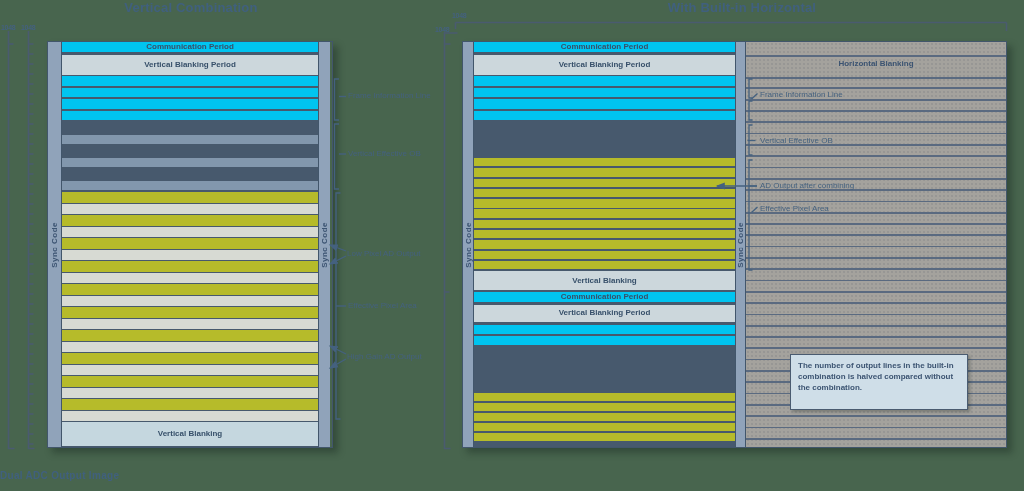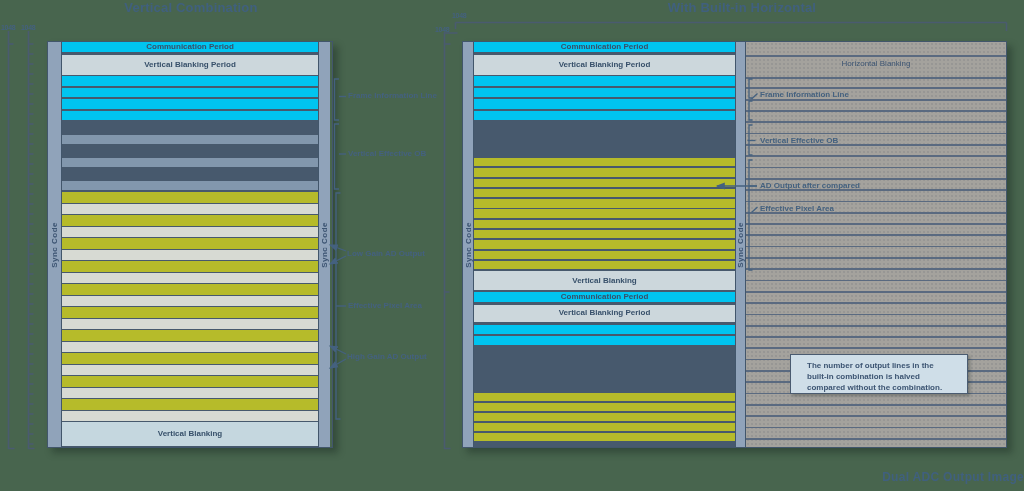--- a/index.html
+++ b/index.html
@@ -7,22 +7,22 @@
     width:1024px;height:491px;position:relative;overflow:hidden;
     background:var(--bg,#48654e);
     font-family:"Liberation Sans", sans-serif;
     -webkit-font-smoothing:antialiased;
   }
   .title{
     position:absolute;top:0;font-size:13px;font-weight:bold;color:var(--title,#40607e);
     text-align:center;letter-spacing:.2px;
   }
   .caption{
-    position:absolute;left:0;right:0;top:470px;font-size:12px;font-weight:bold;
-    color:var(--title,#40607e);text-align:right;letter-spacing:.3px;
+    position:absolute;left:0;right:0;top:470px;font-size:10px;font-weight:bold;
+    color:var(--title,#40607e);text-align:left;letter-spacing:.3px;
   }
   .diagram{
     position:absolute;top:41px;height:405px;display:flex;
     border:1.5px solid var(--frame,#42566b);
     box-shadow:5px 5px 7px rgba(15,30,22,.35);
     z-index:1;
   }
   #left-diagram{left:47px;width:284px;}
   #right-diagram{left:462px;width:543px;}
   .syncbar{
@@ -59,35 +59,35 @@
     background-image:radial-gradient(rgba(60,70,85,.12) .8px, transparent .9px);
     background-size:4px 4px;
   }
   .gp-sep{position:absolute;left:0;right:0;height:1.8px;background:var(--sep,#5a6a80);}
   #gp-lines{
     position:absolute;left:0;right:0;top:36px;bottom:0;
     background:repeating-linear-gradient(to bottom, transparent 0 9.5px, var(--sep,#5a6a80) 9.5px 11.3px);
   }
   #gp-hblank{
     position:absolute;left:0;right:0;top:17px;text-align:center;
-    font-size:8px;font-weight:normal;color:#3c5472;
+    font-size:8px;font-weight:bold;color:#3c5472;
   }
   .anno{
-    position:absolute;font-size:8px;font-weight:bold;color:var(--label,#44617f);
+    position:absolute;font-size:8px;font-weight:normal;color:var(--label,#44617f);
     white-space:nowrap;z-index:3;line-height:1;
   }
   .tinynum{
     position:absolute;font-size:7px;font-weight:bold;color:var(--label,#44617f);
     white-space:nowrap;z-index:3;line-height:1;letter-spacing:-.3px;
   }
   #overlay{position:absolute;left:0;top:0;z-index:2;pointer-events:none;}
   #note-box{
-    position:absolute;left:790px;top:354px;width:178px;height:40px;box-sizing:border-box;
+    position:absolute;left:790px;top:354px;width:178px;height:56px;box-sizing:border-box;
     background:var(--notefill,#cfdee8);border:1.5px solid var(--ruler,#4a5b70);
-    padding:5px 16px;font-size:8px;font-weight:bold;color:#3c5472;line-height:1.4;
+    padding:5px 7px;font-size:8px;font-weight:bold;color:#3c5472;line-height:1.4;
     z-index:4;box-shadow:2px 2px 3px rgba(15,30,22,.3);
   }
 </style>
 </head>
 <body>
 
 <div class="title" style="left:61px;width:260px;">Vertical Combination</div>
 <div class="title" style="left:612px;width:260px;">With Built-in Horizontal</div>
 <div class="caption">Dual ADC Output Image</div>
 
@@ -227,22 +227,22 @@
     <path d="M747.5 140.5 h8"></path>
     <path d="M752.5 160 h-3.5 v110 h3.5"></path>
     <path d="M751.5 212.5 L757.5 207"></path>
     <path d="M749 186 h8"></path>
     <path d="M757 186 H717" marker-end="url(#ah)"></path>
   </g>
 </svg>
 
 <div class="anno" style="left:348px;top:92px;">Frame Information Line</div>
 <div class="anno" style="left:348px;top:150px;">Vertical Effective OB</div>
-<div class="anno" style="left:347px;top:250px;">Low Gain AD Output</div>
+<div class="anno" style="left:347px;top:250px;">Low Pixel AD Output</div>
 <div class="anno" style="left:348px;top:302px;">Effective Pixel Area</div>
 <div class="anno" style="left:347px;top:353px;">High Gain AD Output</div>
 
 <div class="anno" style="left:760px;top:91px;">Frame Information Line</div>
 <div class="anno" style="left:760px;top:137px;">Vertical Effective OB</div>
-<div class="anno" style="left:760px;top:182px;">AD Output after compared</div>
+<div class="anno" style="left:760px;top:182px;">AD Output after combining</div>
 <div class="anno" style="left:760px;top:205px;">Effective Pixel Area</div>
 
 <div id="note-box">The number of output lines in the built-in combination is halved compared without the combination.</div>
 
 </body></html>

